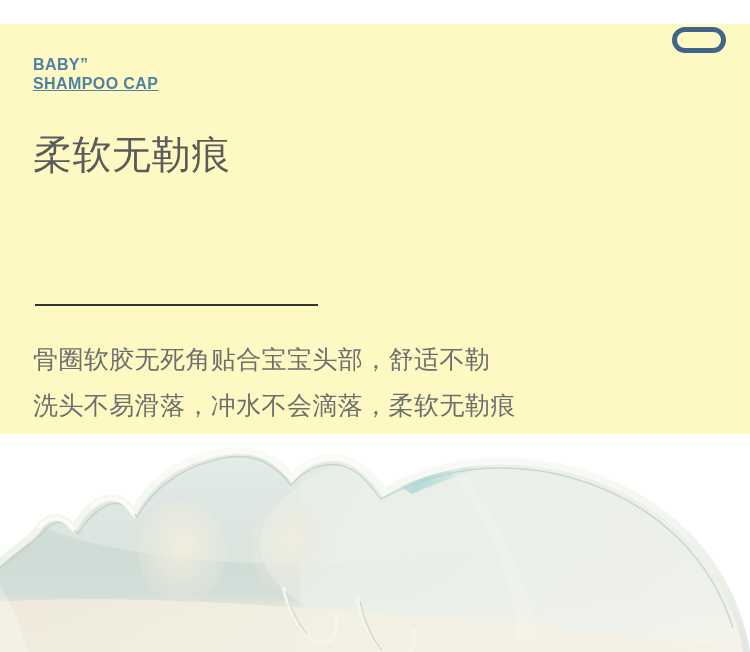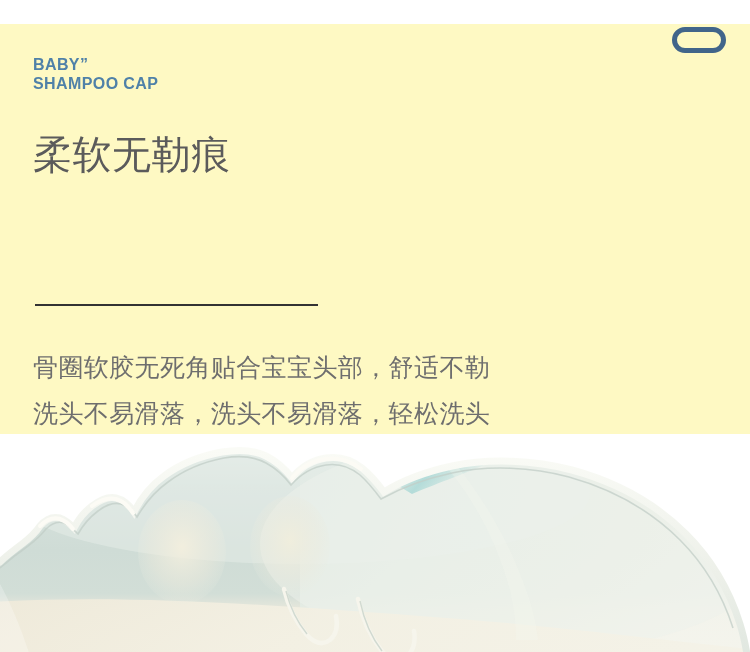--- a/index.html
+++ b/index.html
@@ -25,21 +25,21 @@
     letter-spacing:0.4px;
   }
   .brand-line {
     display:block;
     color:#4F81A8;
     font-size:16px;
     font-weight:bold;
     white-space:nowrap;
   }
   .brand-line-1 { font-size:16px; }
-  .brand-line-2 { font-size:16px; }
+  .brand-line-2 { font-size:16px;text-decoration:underline; }
 
   
   .pill-badge {
     position:absolute;
     left:672px; top:3px;
     width:54px; height:26px;
     border:5px solid #41658A;
     border-radius:13px;
     background:transparent;
   }
@@ -64,21 +64,21 @@
   .divider {
     position:absolute;
     left:35px; top:280px;
     width:283px; height:2px;
     background:#333333;
   }
 
   
   .body-copy {
     position:absolute;
-    left:33px; top:320px;
+    left:33px; top:312px;
     width:620px;
   }
   .body-line {
     display:block;
     color:#6E6E6E;
     font-size:25px;
     font-weight:normal;
     line-height:1.85;
     letter-spacing:0.4px;
     white-space:nowrap;
@@ -107,21 +107,21 @@
   <div class="pill-badge"></div>
 
   <div class="headline">
     <span class="headline-line">柔软无勒痕</span>
   </div>
 
   <div class="divider"></div>
 
   <div class="body-copy">
     <span class="body-line">骨圈软胶无死角贴合宝宝头部，舒适不勒</span>
-    <span class="body-line">洗头不易滑落，洗头不易滑落，轻松洗头</span>
+    <span class="body-line">洗头不易滑落，冲水不会滴落，柔软无勒痕</span>
   </div>
 
   <div class="product-stage">
     <svg class="product-svg" viewBox="0 0 750 242" preserveAspectRatio="none">
       <defs>
         <linearGradient id="gBody" x1="0" y1="0" x2="0" y2="1">
           <stop offset="0%" stop-color="#E5EDE8"></stop>
           <stop offset="22%" stop-color="#D7E2DD"></stop>
           <stop offset="48%" stop-color="#CFDCD6"></stop>
           <stop offset="66%" stop-color="#D2DED7"></stop>

